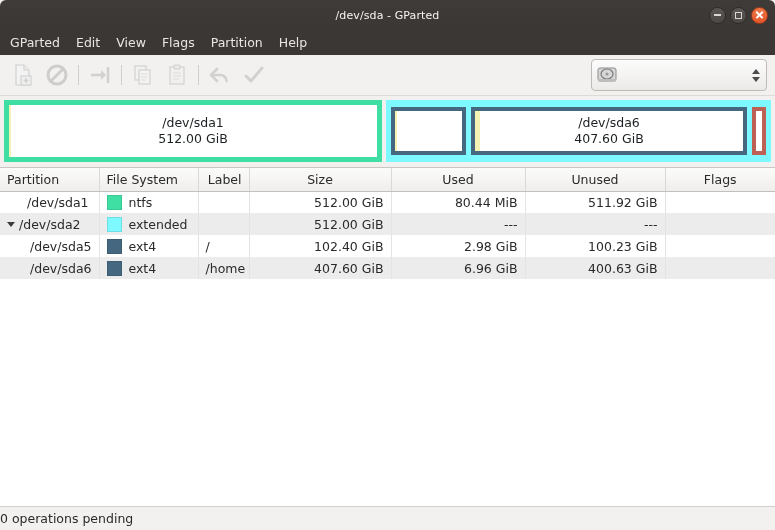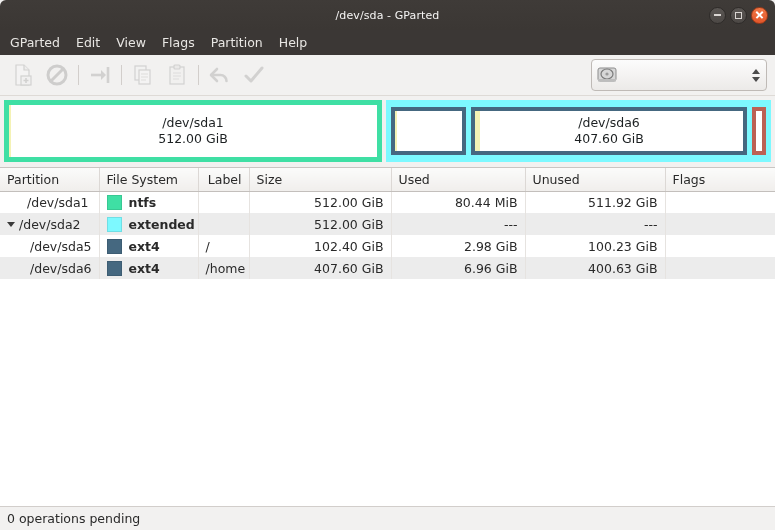--- a/index.html
+++ b/index.html
@@ -172,37 +172,37 @@
   }
   table.parts thead th {
     background: linear-gradient(to bottom, #fbfbfa, #f0eeec);
     border-bottom: 1px solid #c3bfbc;
     border-right: 1px solid #dcd8d5;
     font-size: 12.5px;
     font-weight: normal;
     color: #2a2a2a;
     height: 23px;
     padding: 0 7px;
-    text-align: left;
+    text-align: center;
     white-space: nowrap;
   }
   table.parts thead th:last-child { border-right: none; }
   table.parts tbody td {
     font-size: 12.5px;
     color: #2a2a2a;
     height: 22px;
     padding: 0 7px;
     border-right: 1px solid #e6e3e0;
     white-space: nowrap;
     vertical-align: middle;
   }
   table.parts tbody td:last-child { border-right: none; }
   table.parts tbody tr.alt td { background: #ececec; }
   td.c-part   { text-align: left; }
-  td.c-fs     { text-align: right; font-weight: bold; }
+  td.c-fs     { text-align: right; }
   td.c-label  { text-align: left; }
   td.c-size, td.c-used, td.c-unused { text-align: right; }
   td.c-flags  { text-align: left; }
 
   .partcell { display: flex; align-items: center; }
   .expander {
     width: 0; height: 0; flex: 0 0 auto;
     border-left: 4.5px solid transparent;
     border-right: 4.5px solid transparent;
     border-top: 5.5px solid #3a3a3a;
@@ -216,21 +216,21 @@
     border: 1px solid rgba(0,0,0,0.10);
   }
 
   
   .statusbar {
     flex: 0 0 24px;
     height: 24px;
     background: #f2f1f0;
     border-top: 1px solid #d2cecb;
     display: flex; align-items: center;
-    padding-left: 7px;
+    padding-left: 0;
   }
   .status-text { font-size: 12.5px; color: #2a2a2a; }
 </style>
 </head>
 <body>
 
 <div id="app">
 
   <div class="titlebar">
     <div class="title-text">/dev/sda - GParted</div>

